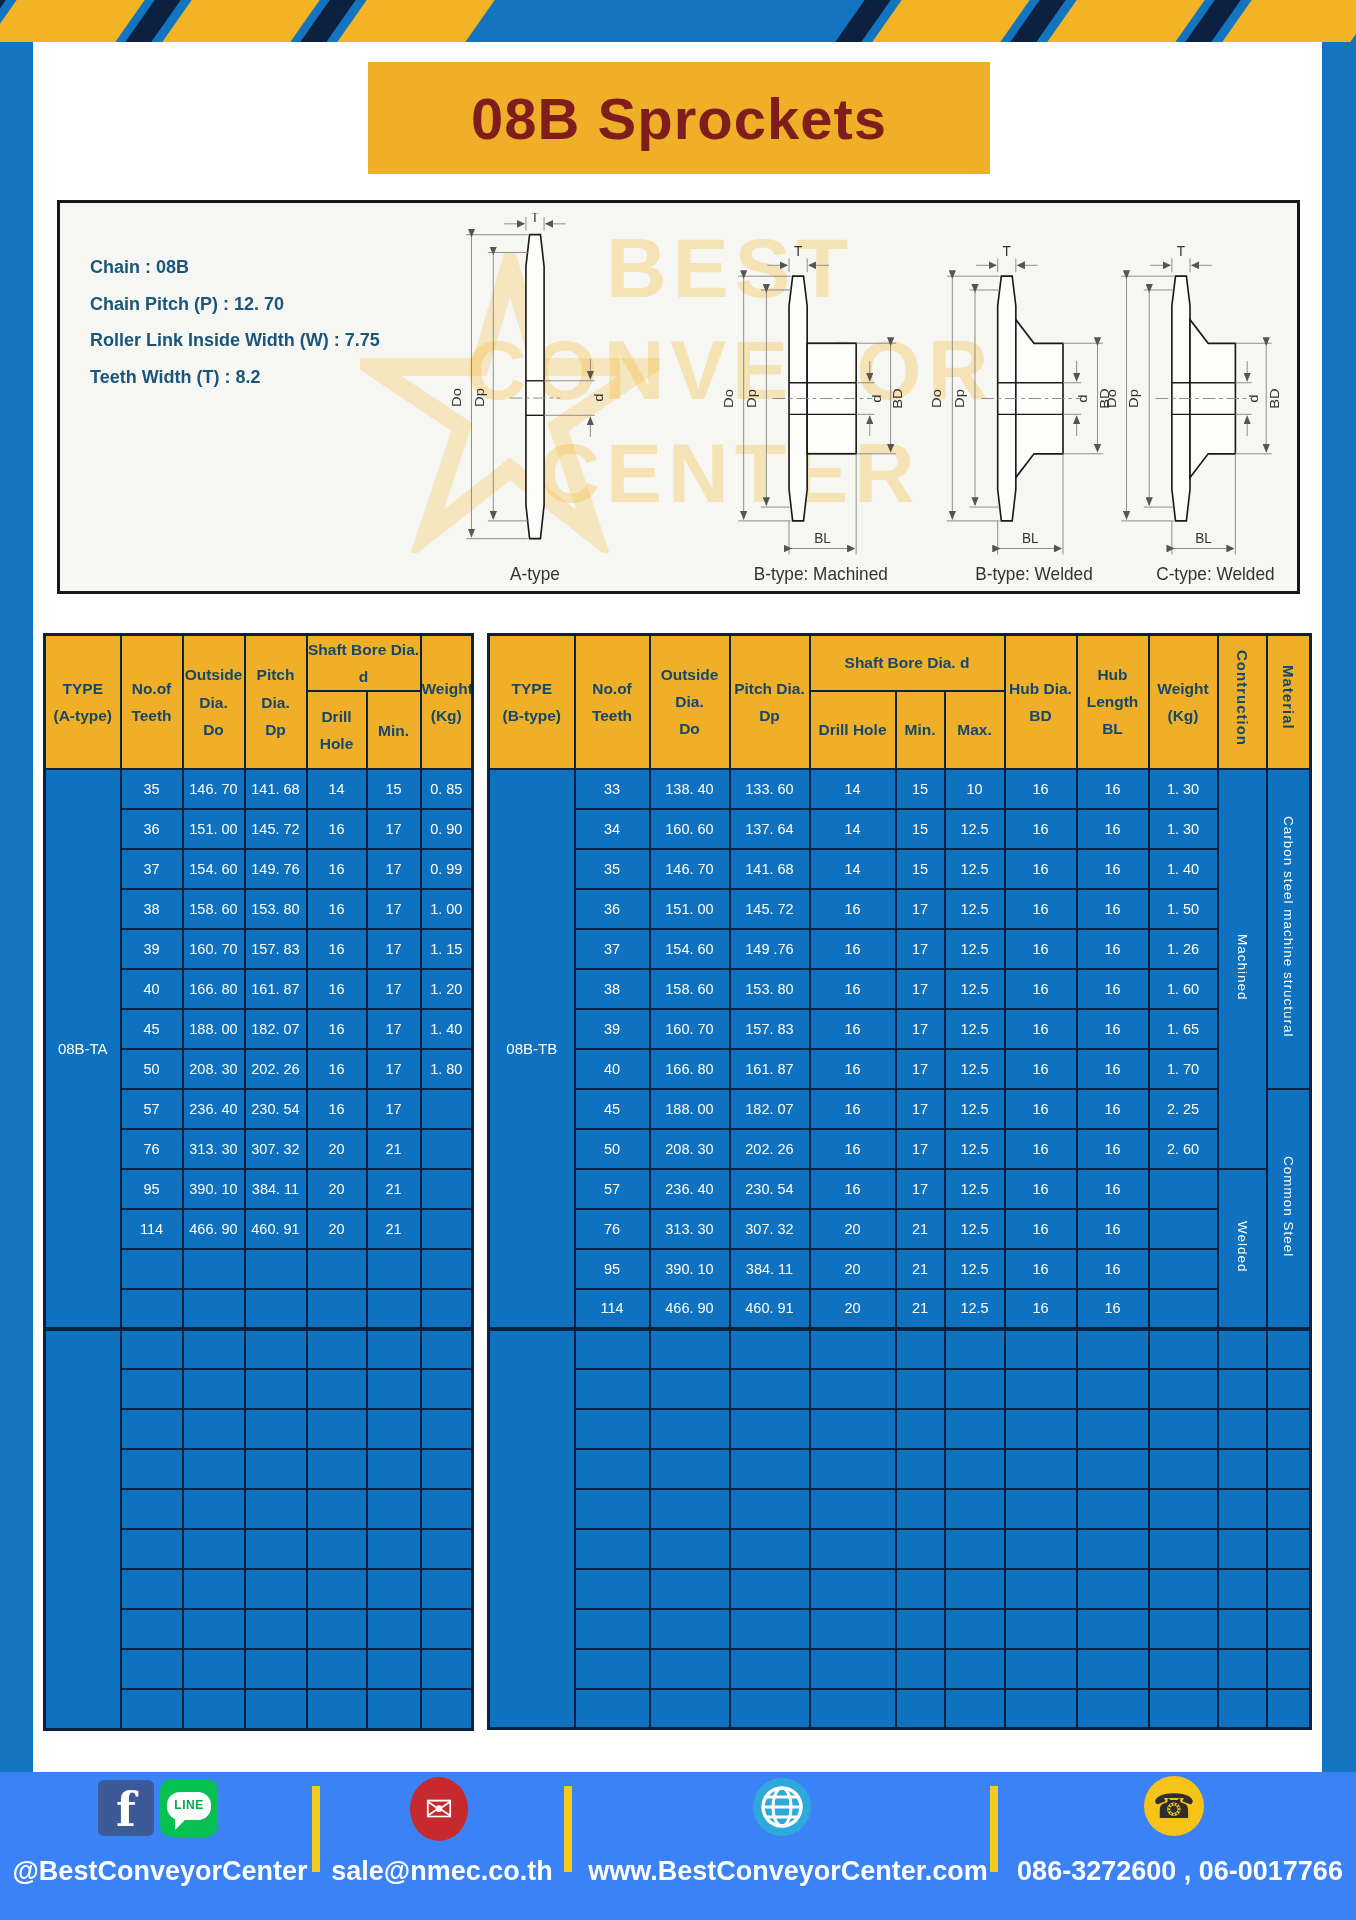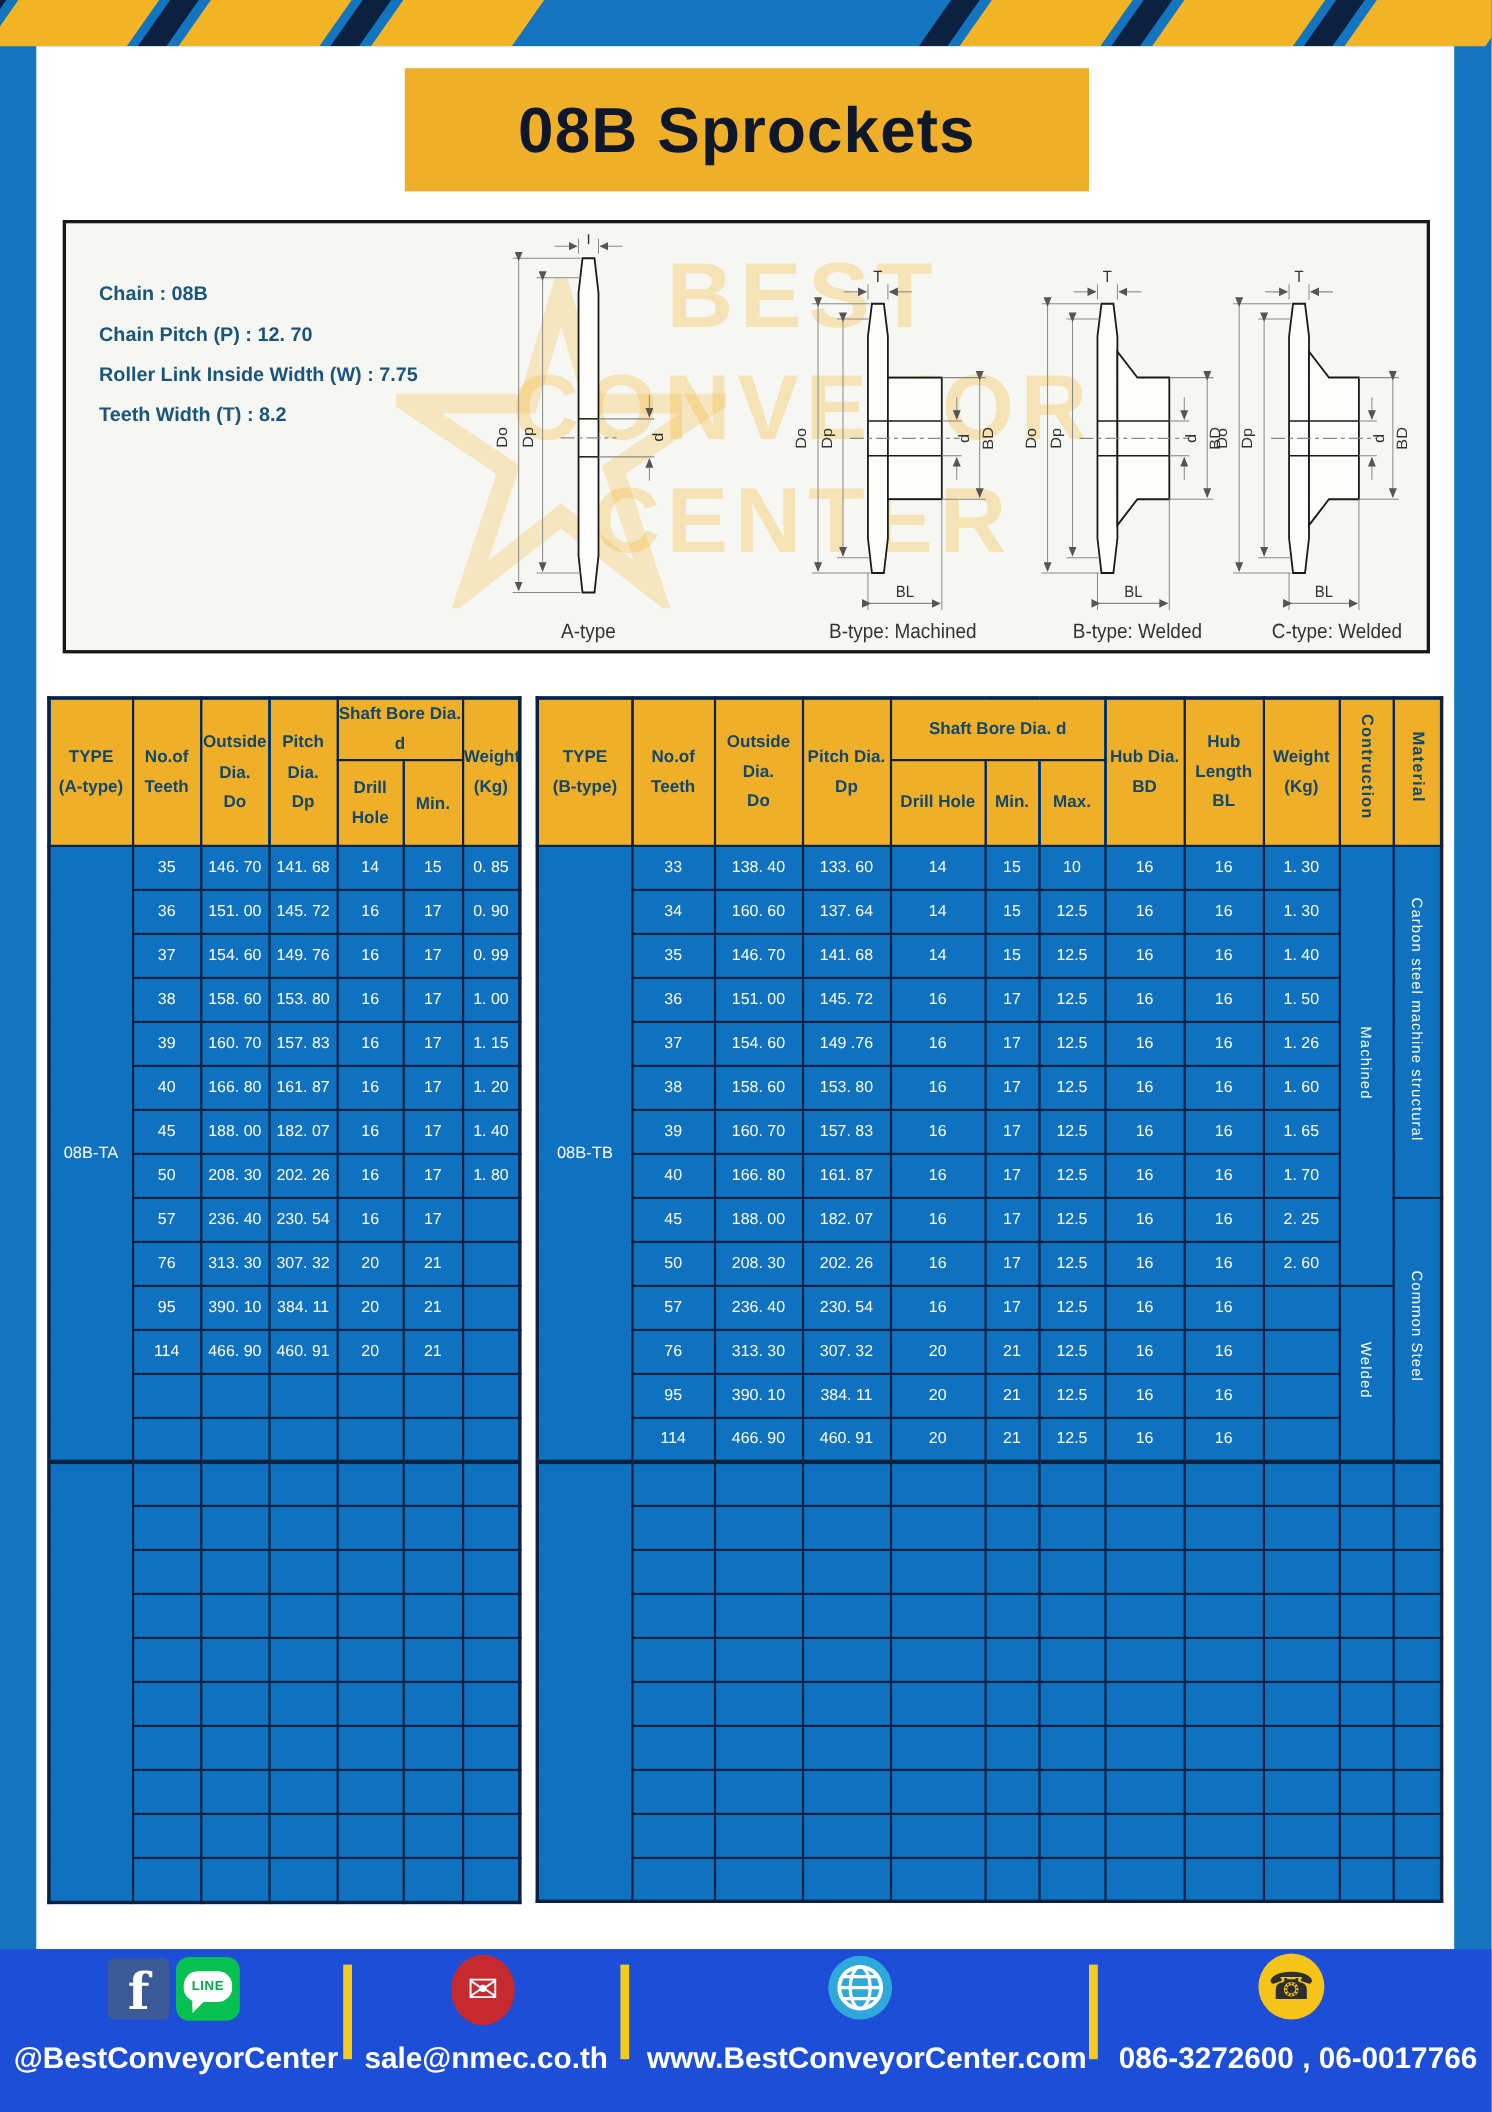--- a/index.html
+++ b/index.html
@@ -10,21 +10,21 @@
   .topbar{position:absolute;left:0;top:0;width:1356px;height:42px;background:#1375BF;overflow:hidden}
   .stripe{position:absolute;top:-8px;height:58px;transform:skewX(-35deg)}
   .stripe.y{width:128px;background:#F2B424}
   .stripe.n{width:26px;background:#0C2040}
 
   
   .page{position:absolute;left:33px;top:42px;width:1289px;height:1730px;background:#ffffff}
 
   .banner{position:absolute;left:335px;top:20px;width:622px;height:112px;background:#F0AF28;
           display:flex;align-items:center;justify-content:center}
-  .banner h1{margin:0;font-size:58px;font-weight:bold;color:#0f172a;letter-spacing:1px}
+  .banner h1{margin:0;font-size:58px;font-weight:bold;color:#7f1d1d;letter-spacing:1px}
 
   
   .panel{position:absolute;left:24px;top:158px;width:1237px;height:388px;background:#F6F6F3;
          border:3px solid #181818}
   .specs{position:absolute;left:30px;top:46px;color:#1A567A;font-size:18px;font-weight:bold;
          line-height:36.5px;z-index:2}
   .watermark{position:absolute;left:330px;top:14px;width:680px;text-align:center;font-size:84px;
              font-weight:bold;color:#F5BE3F;opacity:.34;line-height:1.22;letter-spacing:6px;
              white-space:pre-line;z-index:0}
   .wm-star{position:absolute;left:300px;top:50px;opacity:.28;z-index:0}
@@ -44,21 +44,21 @@
   .spec-table tbody tr{height:40px}
   .t-left{left:10px;top:591px;width:428px}
   .t-right{left:454px;top:591px;width:822px}
   tr.g2 td{border-top:4px solid #0C2040}
   td.type-cell{font-size:15px}
   .vth span,.vtxt2{writing-mode:vertical-rl;display:inline-block;letter-spacing:1px}
   .vth span{font-size:15px;font-weight:bold}
   .vtxt2{font-size:13.5px}
 
   
-  .footer{position:absolute;left:0;top:1772px;width:1356px;height:148px;background:#1d4ed8}
+  .footer{position:absolute;left:0;top:1772px;width:1356px;height:148px;background:#3b82f6}
   .fbar{position:absolute;top:14px;width:8px;height:86px;background:#F5CB1C}
   .ftext{position:absolute;top:84px;color:#fff;font-weight:bold;font-size:27px;white-space:nowrap;
          transform:translateX(-50%)}
   .fb{position:absolute;left:98px;top:8px;width:56px;height:56px;background:#3D5A98;border-radius:6px;
       color:#fff;text-align:center}
   .fb::before{content:'f';font-size:46px;font-weight:bold;line-height:60px;font-family:"DejaVu Serif",serif}
   .line-ic{position:absolute;left:160px;top:7px;width:58px;height:58px;background:#06C152;border-radius:12px}
   .line-bub{position:absolute;left:7px;top:13px;width:44px;height:28px;background:#fff;border-radius:13px}
   .line-bub::before{content:'LINE';position:absolute;left:0;top:6px;width:44px;text-align:center;
       color:#06A84A;font-size:12px;font-weight:bold;letter-spacing:.5px}

